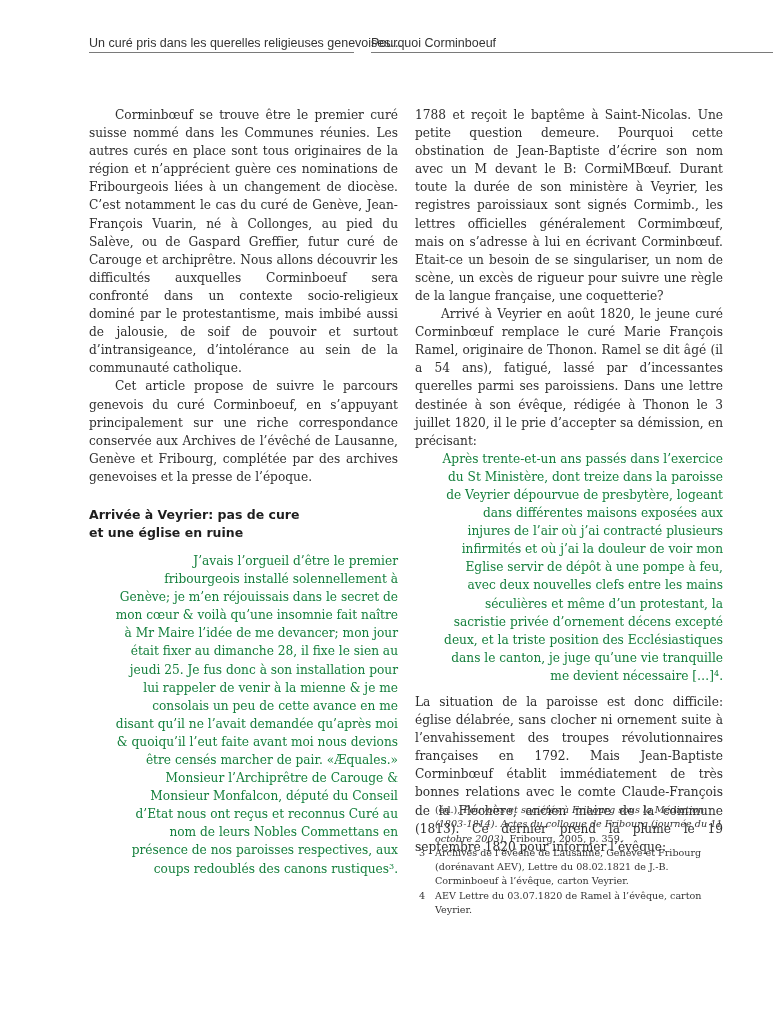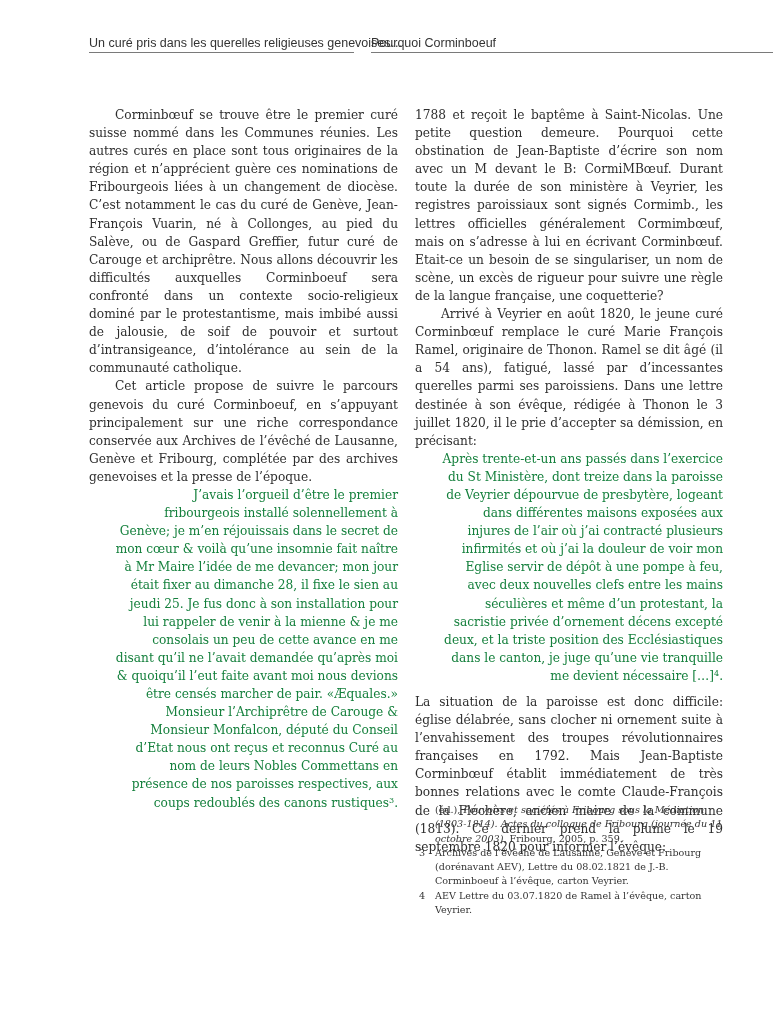--- a/index.html
+++ b/index.html
@@ -29,20 +29,24 @@
   <div class="hdr-left">Un curé pris dans les querelles religieuses genevoises…</div>
   <div class="hdr-right">
     <span>Pourquoi Corminboeuf</span>
     
   </div>
 </div>
 
 <div class="col col-left">
   <p class="indent">Corminbœuf se trouve être le premier curé suisse nommé dans les Communes réunies. Les autres curés en place sont tous originaires de la région et n’apprécient guère ces nominations de Fribourgeois liées à un changement de diocèse. C’est notamment le cas du curé de Genève, Jean-François Vuarin, né à Collonges, au pied du Salève, ou de Gaspard Greffier, futur curé de Carouge et archiprêtre. Nous allons découvrir les difficultés auxquelles Corminboeuf sera confronté dans un contexte socio-religieux dominé par le protestantisme, mais imbibé aussi de jalousie, de soif de pouvoir et surtout d’intransigeance, d’intolérance au sein de la communauté catholique.</p>
   <p class="indent">Cet article propose de suivre le parcours genevois du curé Corminboeuf, en s’appuyant principalement sur une riche correspondance conservée aux Archives de l’évêché de Lausanne, Genève et Fribourg, complétée par des archives genevoises et la presse de l’époque.</p>
+  <h3>
+    <span>Arrivée à Veyrier: pas de cure</span><br>
+    <span>et une église en ruine</span>
+  </h3>
   <p class="quote"><span>J’avais l’orgueil d’être le premier fribourgeois installé solennellement à Genève; je m’en réjouissais dans le secret de mon cœur &amp; voilà qu’une insomnie fait naître à Mr Maire l’idée de me devancer; mon jour était fixer au dimanche 28, il fixe le sien au jeudi 25. Je fus donc à son installation pour lui rappeler de venir à la mienne &amp; je me consolais un peu de cette avance en me disant qu’il ne l’avait demandée qu’après moi &amp; quoiqu’il l’eut faite avant moi nous devions être censés marcher de pair. «Æquales.» Monsieur l’Archiprêtre de Carouge &amp; Monsieur Monfalcon, député du Conseil d’Etat nous ont reçus et reconnus Curé au nom de leurs Nobles Commettans en présence de nos paroisses respectives, aux coups redoublés des canons rustiques</span><sup>3</sup>.</p>
   <div class="gap"></div>
 </div>
 
 <div class="col col-right">
   <p>1788 et reçoit le baptême à Saint-Nicolas. Une petite question demeure. Pourquoi cette obstination de Jean-Baptiste d’écrire son nom avec un M devant le B: CormiMBœuf. Durant toute la durée de son ministère à Veyrier, les registres paroissiaux sont signés Cormimb., les lettres officielles généralement Cormimbœuf, mais on s’adresse à lui en écrivant Corminbœuf. Etait-ce un besoin de se singulariser, un nom de scène, un excès de rigueur pour suivre une règle de la langue française, une coquetterie?</p>
   <p class="indent">Arrivé à Veyrier en août 1820, le jeune curé Corminbœuf remplace le curé Marie François Ramel, originaire de Thonon. Ramel se dit âgé (il a 54 ans), fatigué, lassé par d’incessantes querelles parmi ses paroissiens. Dans une lettre destinée à son évêque, rédigée à Thonon le 3 juillet 1820, il le prie d’accepter sa démission, en précisant:</p>
   <p class="quote"><span>Après trente-et-un ans passés dans l’exercice du St Ministère, dont treize dans la paroisse de Veyrier dépourvue de presbytère, logeant dans différentes maisons exposées aux injures de l’air où j’ai contracté plusieurs infirmités et où j’ai la douleur de voir mon Eglise servir de dépôt à une pompe à feu, avec deux nouvelles clefs entre les mains séculières et même d’un protestant, la sacristie privée d’ornement décens excepté deux, et la triste position des Ecclésiastiques dans le canton, je juge qu’une vie tranquille me devient nécessaire […]</span><sup>4</sup>.</p>
   <div class="gap"></div>
   <p>La situation de la paroisse est donc difficile: église délabrée, sans clocher ni ornement suite à l’envahissement des troupes révolutionnaires françaises en 1792. Mais Jean-Baptiste Corminbœuf établit immédiatement de très bonnes relations avec le comte Claude-François de la Fléchère, ancien maire de la commune (1813). Ce dernier prend la plume le 19 septembre 1820 pour informer l’évêque:</p>

